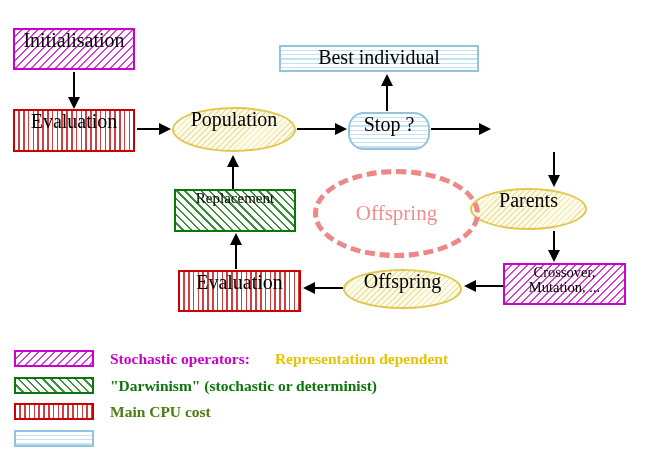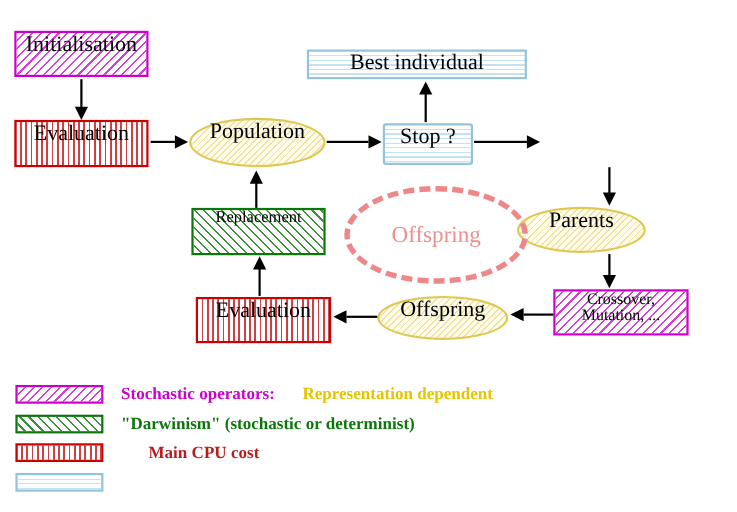--- a/index.html
+++ b/index.html
@@ -12,21 +12,21 @@
   .box-magenta{border:2px solid #cc00cc;
         background:repeating-linear-gradient(135deg,rgba(0,0,0,0) 0 4.2px,#d63fd6 4.2px 5.6px),#fff;}
   .box-red{border:2px solid #cc0000;
         background:repeating-linear-gradient(90deg,rgba(0,0,0,0) 0 3.2px,#d04040 3.2px 4.8px),#fff;}
   .box-green{border:2px solid #0b770b;
         background:repeating-linear-gradient(45deg,rgba(0,0,0,0) 0 4.2px,#3d8f3d 4.2px 5.8px),#fff;}
   .box-cyan{border:2px solid #94c4dc;
         background:repeating-linear-gradient(180deg,rgba(0,0,0,0) 0 3px,#c5e2f2 3px 4.2px),#fff;}
   .ellipse-yellow{border:2px solid #e0c850;border-radius:50%;
         background:repeating-linear-gradient(135deg,rgba(0,0,0,0) 0 3px,#f0e2a6 3px 4.2px),#fffce9;}
-  .rounded{border-radius:3px;}
+  .rounded{border-radius:16px;}
   .gen-ellipse{position:absolute;box-sizing:border-box;border:5px dashed #ee8888;border-radius:50%;
         display:flex;align-items:center;justify-content:center;
         color:#ee9090;font-size:21px;}
 
   .small-label{font-size:15px;}
   .tiny-label{font-size:14.5px;}
 
   
   .ln{position:absolute;background:#000;}
   .ah{position:absolute;width:0;height:0;}
@@ -34,21 +34,21 @@
   .ah-up{border-left:6px solid transparent;border-right:6px solid transparent;border-bottom:12px solid #000;}
   .ah-right{border-top:6px solid transparent;border-bottom:6px solid transparent;border-left:12px solid #000;}
   .ah-left{border-top:6px solid transparent;border-bottom:6px solid transparent;border-right:12px solid #000;}
 
   
   .swatch{position:absolute;left:14px;width:80px;height:17px;box-sizing:border-box;}
   .lg-text{position:absolute;left:110px;font-weight:bold;font-size:15.5px;white-space:nowrap;}
   .c-magenta{color:#cc00cc;}
   .c-gold{color:#e6c400;margin-left:25px;}
   .c-green{color:#0b770b;}
-  .c-red{color:#b91c1c;margin-left:25px;}
+  .c-red{color:#4d7c0f;}
   .c-blue{color:#9cc8e8;}
 </style>
 </head>
 <body>
 
 <div class="stage">
 
   <div class="node box-magenta" style="left:13px;top:28px;width:122px;height:42px;">
     <span>Initialisation</span>
   </div>

